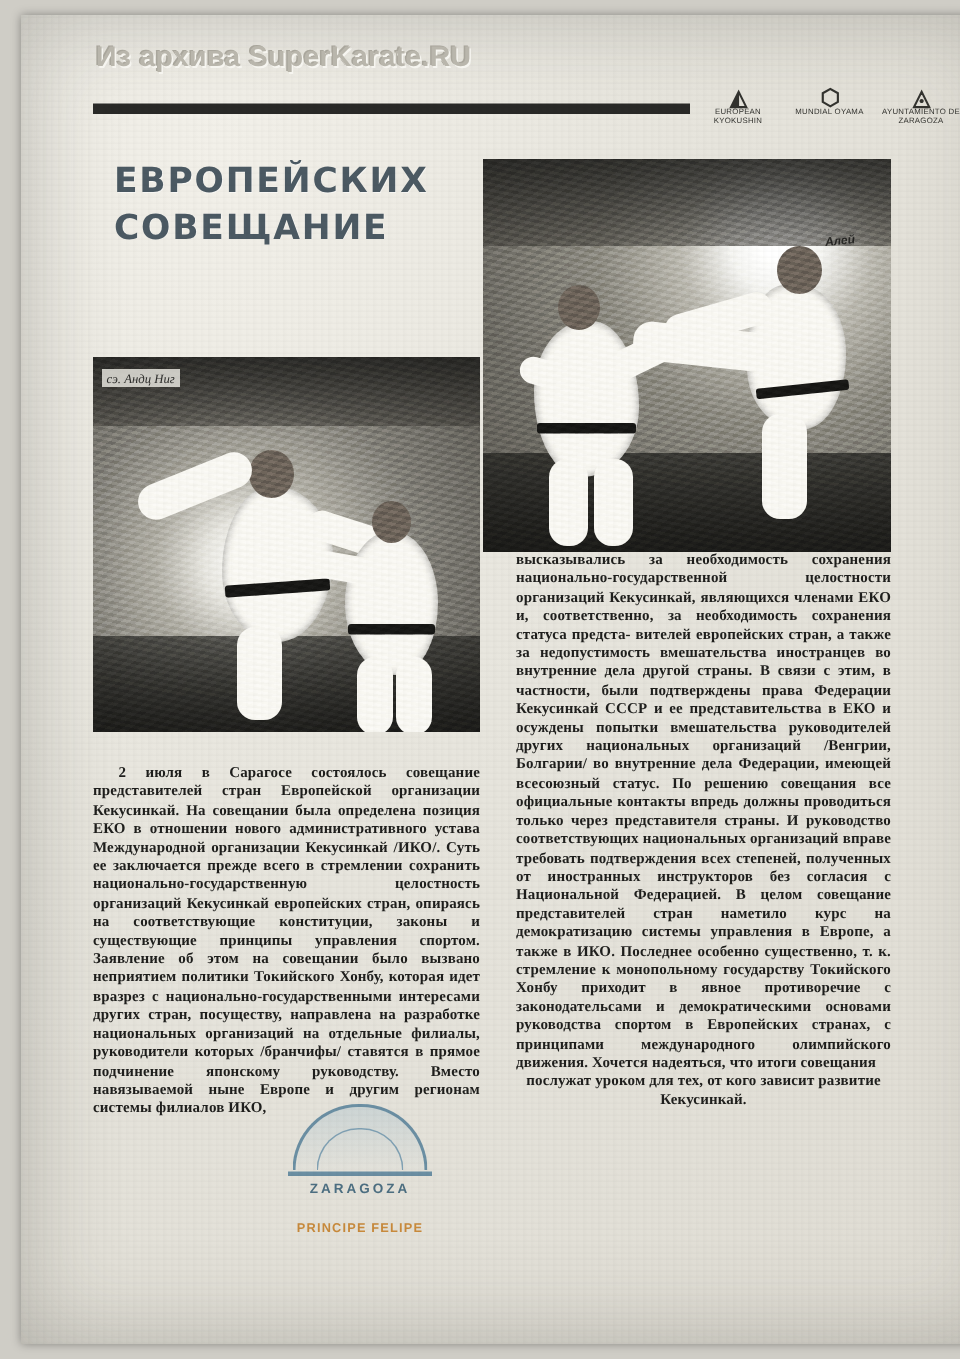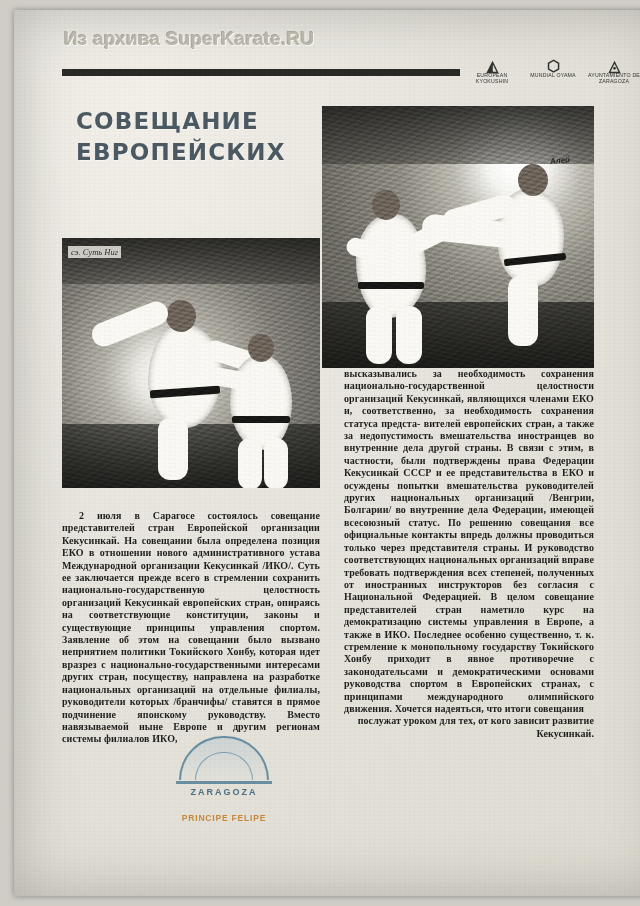--- a/index.html
+++ b/index.html
@@ -220,27 +220,27 @@
     margin: 0;
   }
   .indent { text-indent: 17px; }
   #signature {
     margin-top: 10px;
     text-align: center;
     font-weight: bold;
     letter-spacing: 1px;
   }
   #closing {
-    text-align: right;
+    text-align: center;
   }
 
   
   #zaragoza {
     position: absolute;
-    left: 152px;
+    left: 168px;
     top: 726px;
     width: 116px;
     text-align: center;
   }
   #zar-arc {
     width: 86px;
     height: 42px;
     margin: 0 auto;
     border: 2px solid #6b8fa3;
     border-bottom: none;
@@ -306,22 +306,22 @@
         <span class="glyph">⬡</span>
         <span>MUNDIAL OYAMA</span>
       </div>
       <div class="logo" id="logo3">
         <span class="glyph">◬</span>
         <span>AYUNTAMIENTO DE ZARAGOZA</span>
       </div>
     </div>
 
     <div id="headline">
+      <span class="hl-line">ЕВРОПЕЙСКИХ</span>
       <span class="hl-line">СОВЕЩАНИЕ</span>
-      <span class="hl-line">ЕВРОПЕЙСКИХ</span>
     </div>
 
     <div class="photo" id="photo-right">
       <div class="band-dark" style="top:0;height:58px;"></div>
       <div class="band-dark" style="top:196px;height:66px;background:linear-gradient(180deg,rgba(40,40,37,0.75),rgba(25,25,23,0.9));"></div>
 
       <div class="fig" style="left:176px;top:84px;width:66px;height:96px;border-radius:40% 50% 45% 55%/50% 50% 55% 45%;"></div>
       <div class="head" style="left:196px;top:58px;width:30px;height:32px;"></div>
       <div class="limb" style="left:120px;top:96px;width:74px;height:22px;transform:rotate(-16deg);"></div>
       <div class="limb" style="left:100px;top:112px;width:92px;height:26px;transform:rotate(6deg);"></div>
@@ -352,21 +352,21 @@
 
       <div class="fig" style="left:168px;top:116px;width:62px;height:96px;border-radius:50% 50% 45% 55%/50% 50% 50% 50%;"></div>
       <div class="head" style="left:186px;top:96px;width:26px;height:28px;"></div>
       <div class="limb" style="left:146px;top:132px;width:48px;height:18px;transform:rotate(10deg);"></div>
       <div class="limb" style="left:176px;top:200px;width:24px;height:52px;"></div>
       <div class="limb" style="left:202px;top:200px;width:24px;height:52px;"></div>
       <div class="belt" style="left:170px;top:178px;width:58px;height:7px;"></div>
       <div class="grain"></div>
     </div>
 
-    <div id="photo-caption">сэ. Суть Ниг</div>
+    <div id="photo-caption">сэ. Андц Ниг</div>
 
     <div class="col" id="col-left">
       <p class="indent">2 июля в Сарагосе состоялось совещание представителей стран Европейской организации Кекусинкай. На совещании была определена позиция ЕКО в отношении нового административного устава Международной организации Кекусинкай /ИКО/. Суть ее заключается прежде всего в стремлении сохранить национально-государственную целостность организаций Кекусинкай европейских стран, опираясь на соответствующие конституции, законы и существующие принципы управления спортом. Заявление об этом на совещании было вызвано неприятием политики Токийского Хонбу, которая идет вразрез с национально-государственными интересами других стран, посуществу, направлена на разработке национальных организаций на отдельные филиалы, руководители которых /бранчифы/ ставятся в прямое подчинение японскому руководству. Вместо навязываемой ныне Европе и другим регионам системы филиалов ИКО,</p>
     </div>
 
     <div class="col" id="col-right">
       <p>высказывались за необходимость сохранения национально-государственной целостности организаций Кекусинкай, являющихся членами ЕКО и, соответственно, за необходимость сохранения статуса предста- вителей европейских стран, а также за недопустимость вмешательства иностранцев во внутренние дела другой страны. В связи с этим, в частности, были подтверждены права Федерации Кекусинкай СССР и ее представительства в ЕКО и осуждены попытки вмешательства руководителей других национальных организаций /Венгрии, Болгарии/ во внутренние дела Федерации, имеющей всесоюзный статус. По решению совещания все официальные контакты впредь должны проводиться только через представителя страны. И руководство соответствующих национальных организаций вправе требовать подтверждения всех степеней, полученных от иностранных инструкторов без согласия с Национальной Федерацией. В целом совещание представителей стран наметило курс на демократизацию системы управления в Европе, а также в ИКО. Последнее особенно существенно, т. к. стремление к монопольному государству Токийского Хонбу приходит в явное противоречие с законодательсами и демократическими основами руководства спортом в Европейских странах, с принципами международного олимпийского движения. Хочется надеяться, что итоги совещания</p>
       <p id="closing">послужат уроком для тех, от кого зависит развитие Кекусинкай.</p>
     </div>
 

